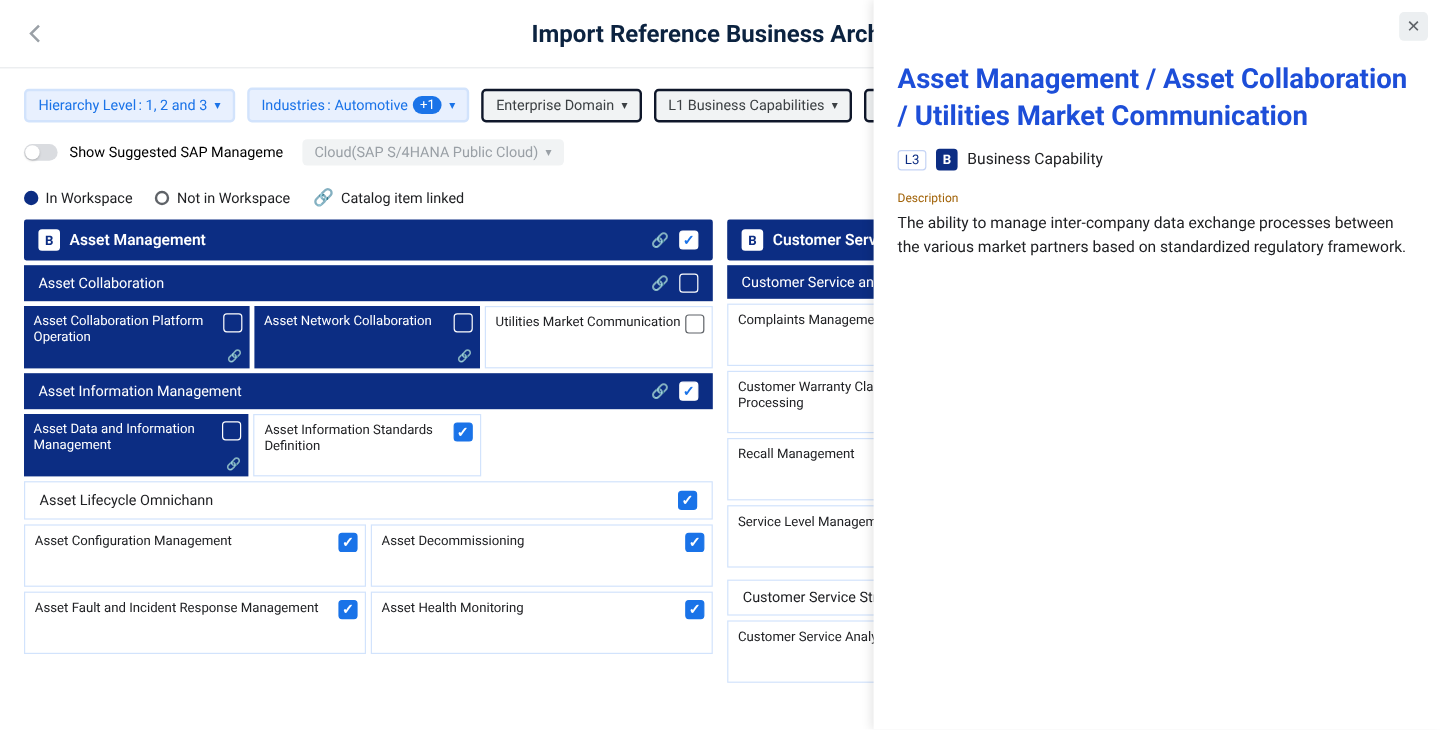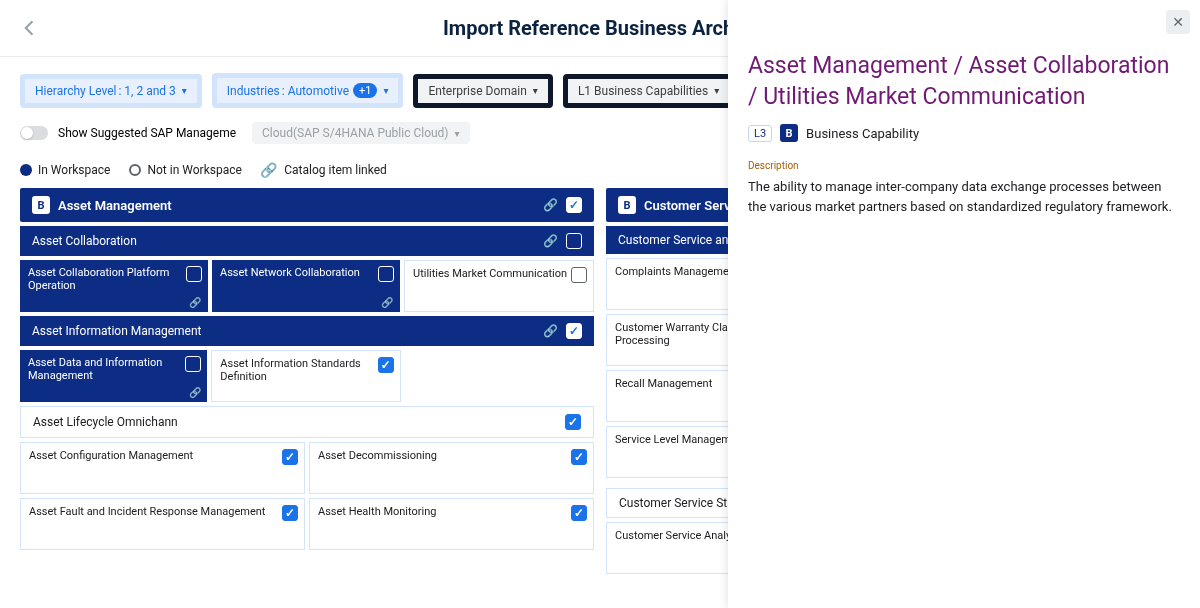--- a/index.html
+++ b/index.html
@@ -2,21 +2,21 @@
 <html><head>
 <meta charset="utf-8">
 <style>
 * { box-sizing: border-box; margin: 0; padding: 0; font-family: -apple-system, BlinkMacSystemFont, "Segoe UI", Roboto, sans-serif; }
 body { background: #fff; overflow: hidden; width: 1200px; height: 608px; position: relative; }
 .header { display: flex; align-items: center; padding: 18px 20px; position: relative; }
 .back-arrow { width: 20px; height: 20px; cursor: pointer; color: #9aa0a6; }
 .page-title { position: absolute; left: 50%; transform: translateX(-50%); font-size: 20px; font-weight: 700; color: #0c2340; }
 .divider { border: none; border-top: 1px solid #e8eaed; margin: 0 0 10px 0; }
 .filter-bar { display: flex; align-items: center; gap: 10px; padding: 6px 20px; flex-wrap: wrap; }
-.filter-chip { display: flex; align-items: center; padding: 5px 10px; border-radius: 4px; font-size: 12px; cursor: pointer; background: #f1f3f4; border: 5px solid #0f172a; color: #3c4043; }
+.filter-chip { display: flex; align-items: center; padding: 5px 10px; border-radius: 4px; font-size: 12px; cursor: pointer; background: #f1f3f4; border: 2px solid #0f172a; color: #3c4043; }
 .filter-chip.active { background: #e8f0fe; color: #1a73e8; border-color: #d2e3fc; }
 .filter-chip .label { color: inherit; }
 .filter-chip .value { font-weight: 400; margin-left: 2px; }
 .filter-chip .badge { background: #1a73e8; color: #fff; border-radius: 10px; padding: 1px 6px; font-size: 11px; margin-left: 4px; }
 .chev { margin-left: 6px; font-size: 10px; }
 .options-row { display: flex; align-items: center; gap: 10px; padding: 8px 20px; font-size: 12px; }
 .toggle { width: 28px; height: 14px; background: #dadce0; border-radius: 7px; position: relative; cursor: pointer; }
 .toggle::after { content:''; width: 12px; height: 12px; background: #fff; border-radius: 50%; position: absolute; top:1px; left:1px; box-shadow: 0 1px 2px rgba(0,0,0,0.2); }
 .disabled-chip { display: flex; align-items: center; padding: 4px 10px; border-radius: 4px; font-size: 12px; background: #f1f3f4; color: #9aa0a6; margin-left: 6px; }
 .legend { display: flex; align-items: center; gap: 19px; padding: 10px 20px 6px 20px; font-size: 12px; }
@@ -41,21 +41,21 @@
 .l2.light { background: #fff; color: #202124; border: 1px solid #d2e3fc; }
 .l2 .hdr-icons { margin-left: auto; }
 .l3-grid { display: flex; gap: 4px; margin-top: 4px; }
 .l3 { flex: 1; min-width: 0; border: 1px solid #d2e3fc; padding: 6px 8px 18px 8px; position: relative; font-size: 11px; min-height: 52px; background: #fff; color: #202124; }
 .l3.selected { background: #0c2d83; color: #fff; border: none; }
 .l3 .cb-wrap { position: absolute; top: 6px; right: 6px; }
 .l3 .link-wrap { position: absolute; bottom: 4px; right: 6px; font-size: 10px; }
 .l3.selected .link-wrap { color: #fff; }
 .panel { position: absolute; top: 0; right: 0; width: 472px; height: 608px; background: #fff; box-shadow: -2px 0 8px rgba(0,0,0,0.1); padding: 20px 20px; overflow-y: auto; }
 .panel-close { position: absolute; top: 10px; right: 10px; width: 24px; height: 24px; background: #eceff1; border-radius: 4px; display: flex; align-items: center; justify-content: center; cursor: pointer; font-size: 14px; color: #5f6368; }
-.panel-title { font-size: 23px; font-weight: 400; color: #701a75; margin-top: 30px; line-height: 1.35; }
+.panel-title { font-size: 23px; font-weight: 700; color: #1d4ed8; margin-top: 30px; line-height: 1.35; }
 .panel-tags { display: flex; align-items: center; gap: 8px; margin-top: 12px; }
 .l3-tag { font-size: 11px; color: #0c2d83; border: 1px solid #c5d4f5; border-radius: 3px; padding: 1px 5px; }
 .bc-badge { background: #0c2d83; color:#fff; font-size: 11px; font-weight: 700; width: 18px; height: 18px; border-radius: 3px; display: inline-flex; align-items:center; justify-content:center; }
 .bc-label { font-size: 13px; color: #202124; }
 .desc-label { font-size: 10px; color: #a16207; margin-top: 18px; }
 .desc-text { font-size: 13px; color: #202124; margin-top: 6px; line-height: 1.5; }
 </style>
 </head>
 <body>
 

